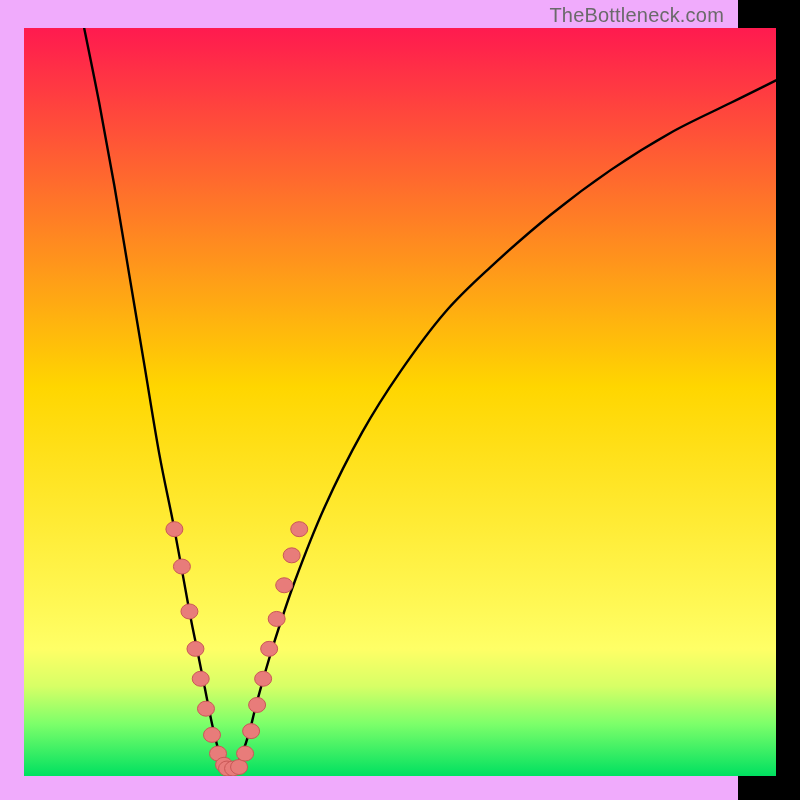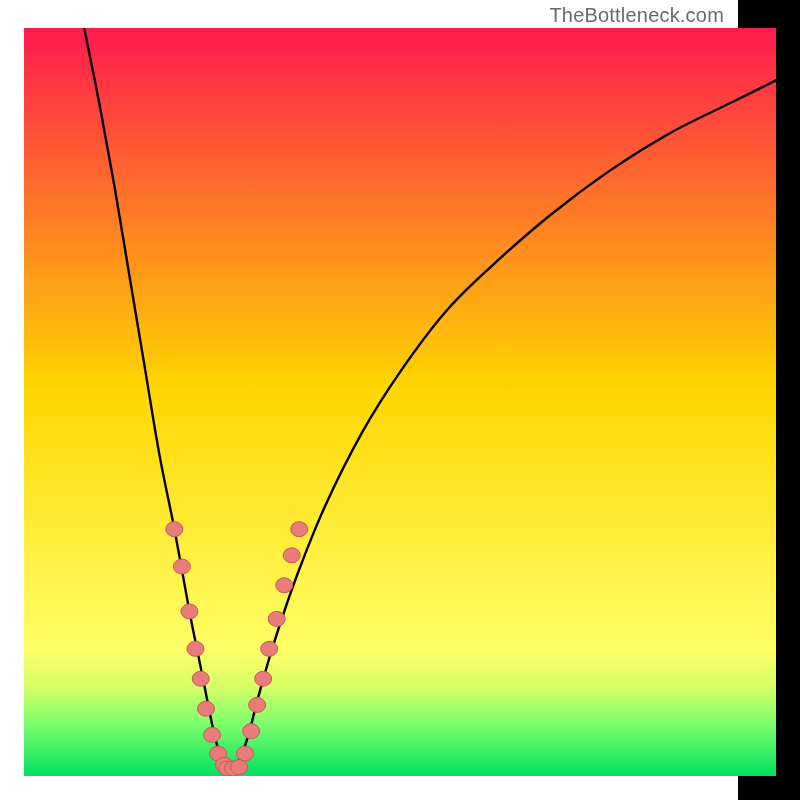--- a/index.html
+++ b/index.html
@@ -8,21 +8,21 @@
     width: 800px;
     height: 800px;
     overflow: hidden;
     background: #000;
     font-family: Arial, Helvetica, sans-serif;
   }
   #stage {
     position: relative;
     width: 738px;
     height: 800px;
-    background: #ffffff;
+    background: #f0abfc;
   }
   #plot {
     position: absolute;
     
     overflow: hidden;
   }
   #gradient {
     position: absolute;
     inset: 0;
   }

